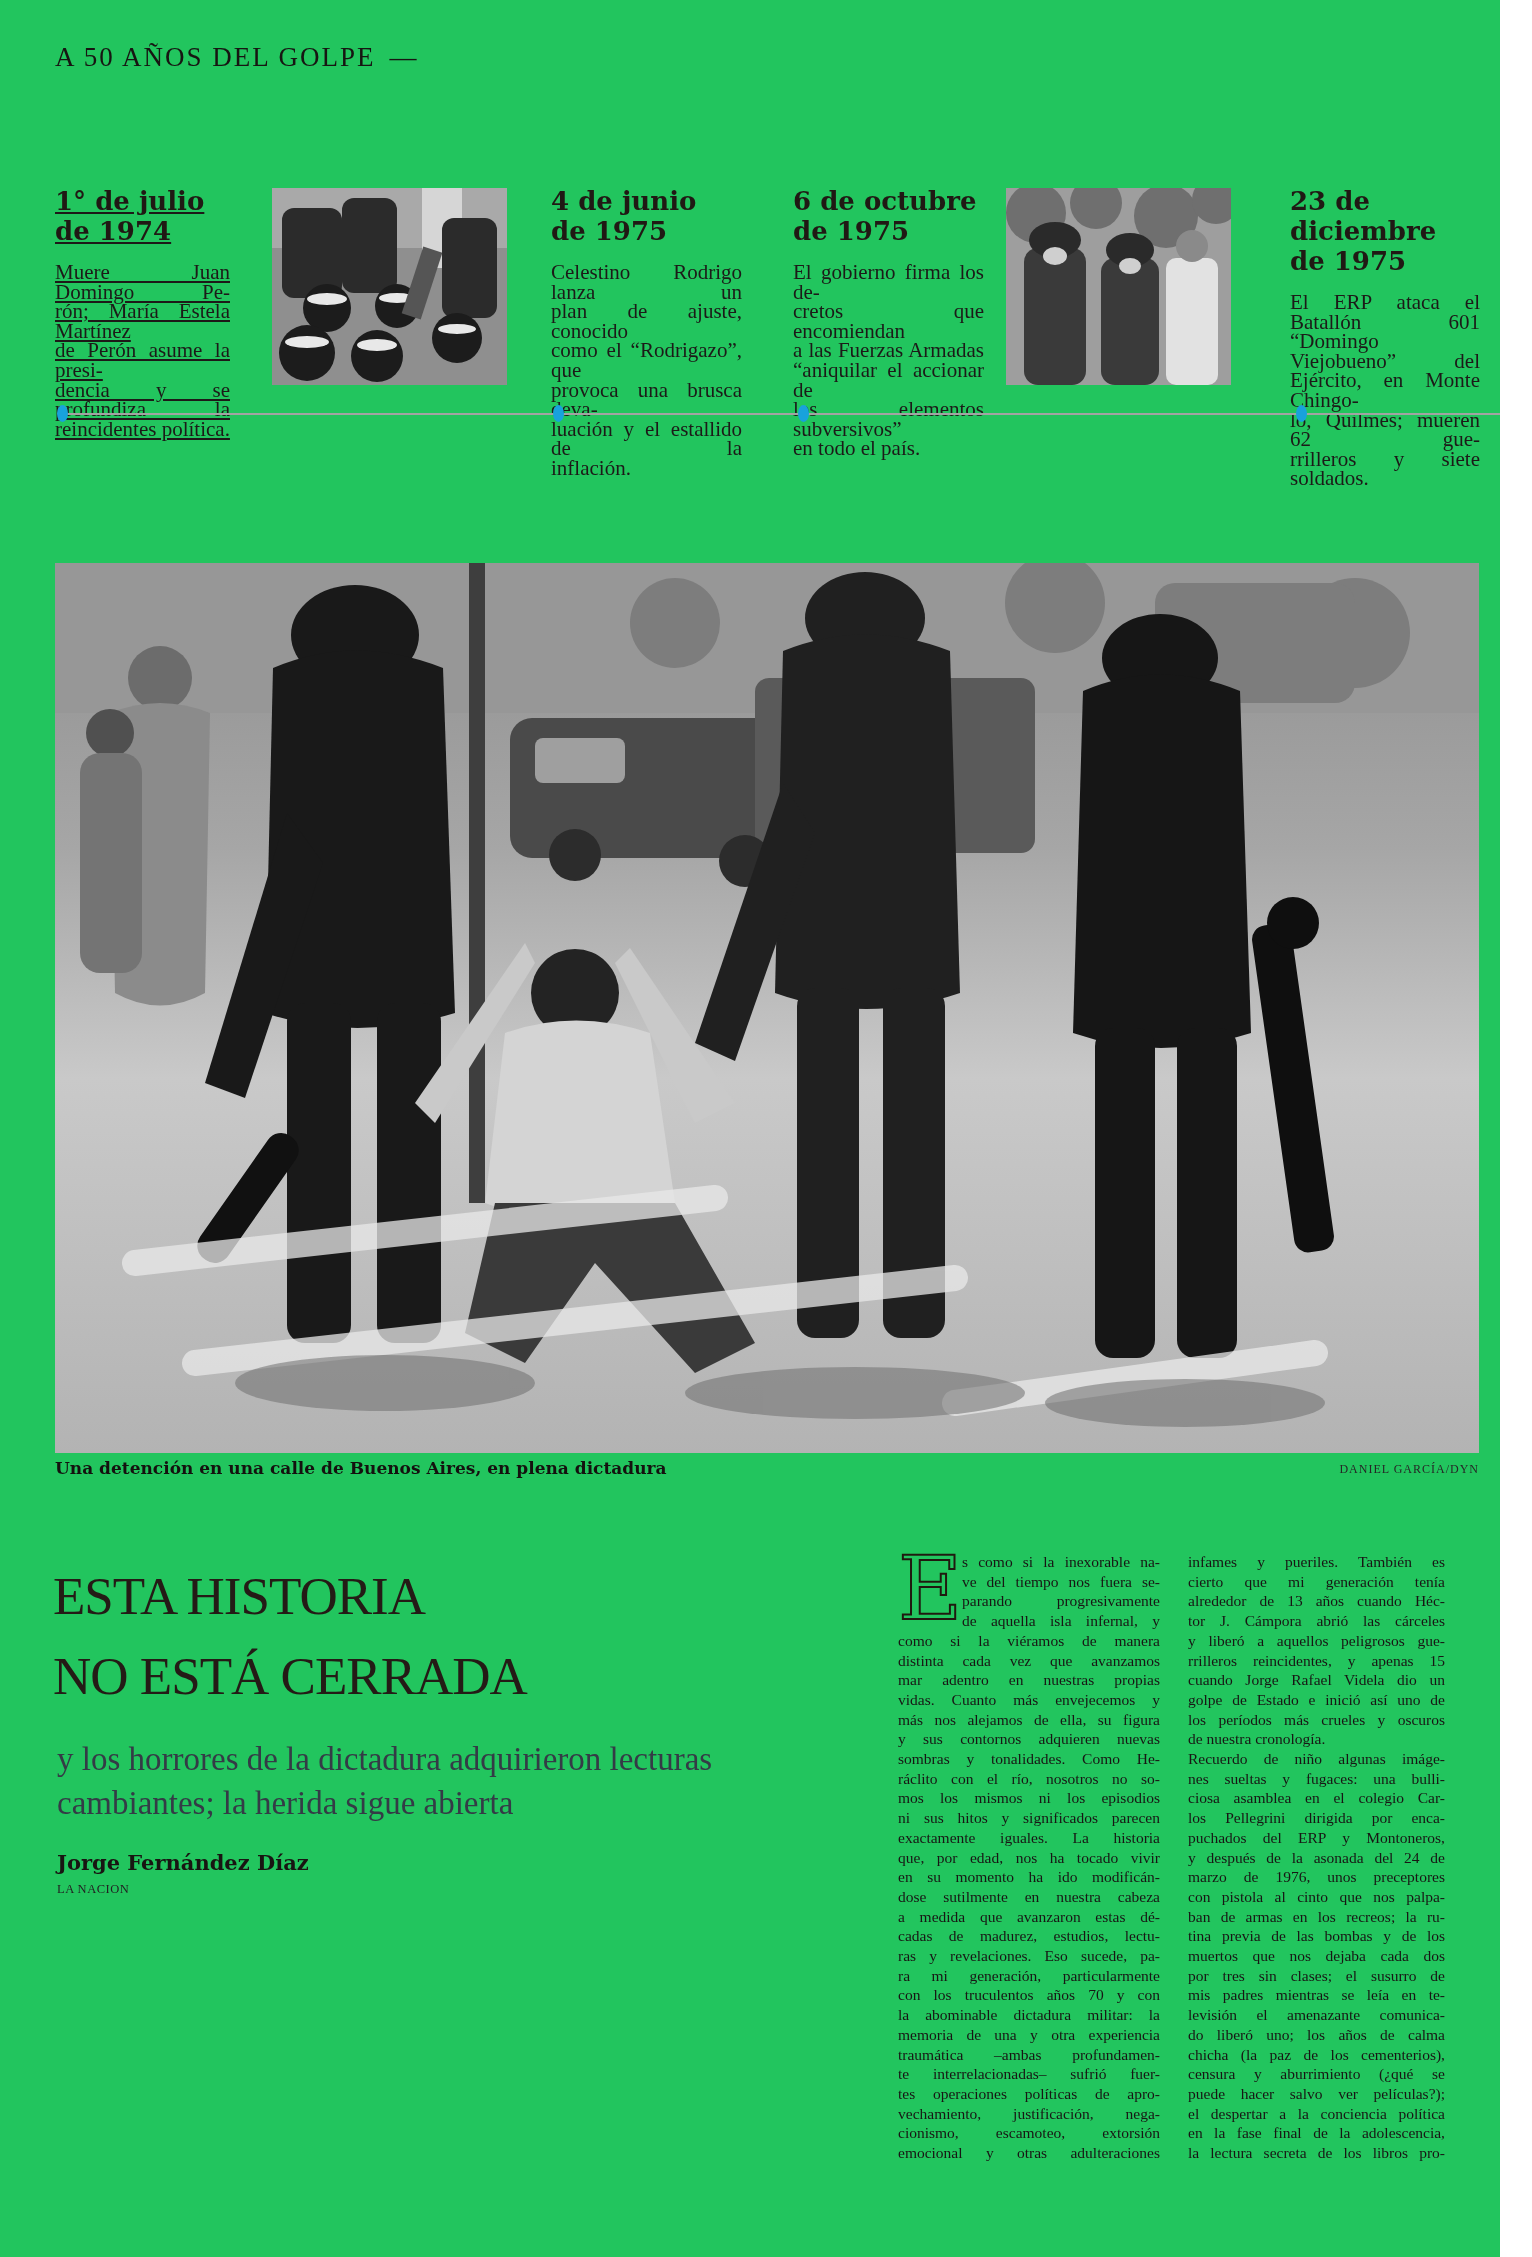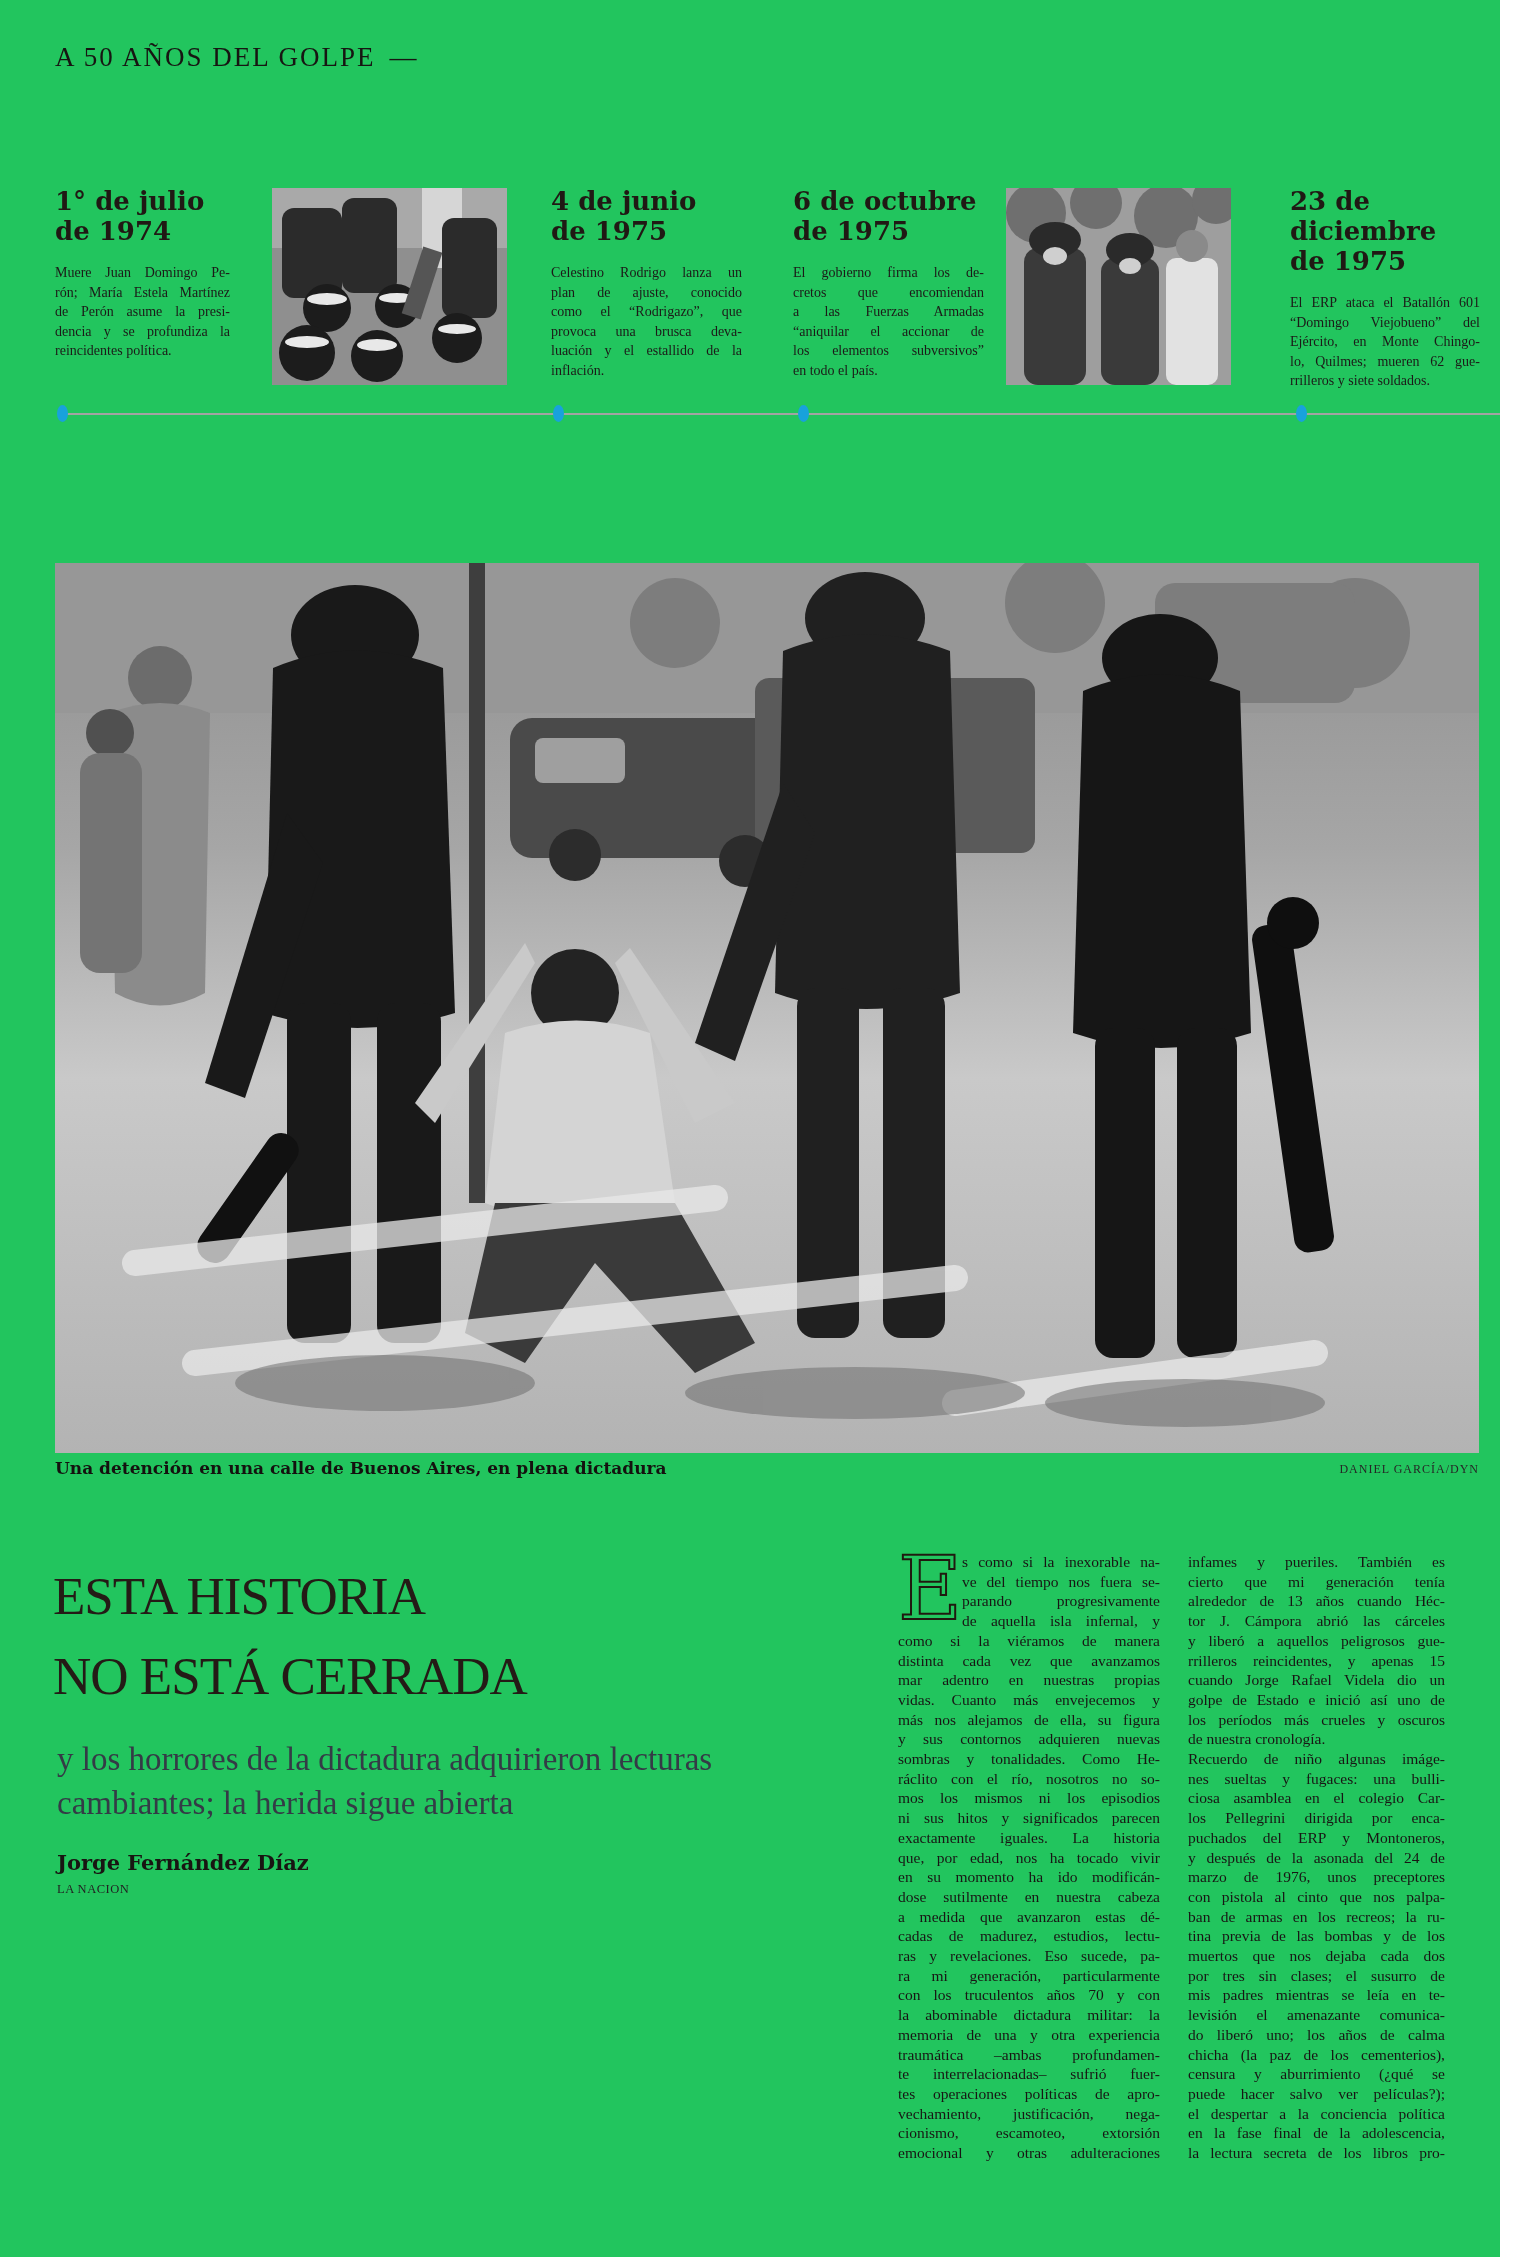--- a/index.html
+++ b/index.html
@@ -8,21 +8,21 @@
   body{ font-family:"Liberation Serif", serif; color:var(--ink); }
   .page{ position:relative; width:1500px; height:2257px; background:#22c55e; overflow:hidden; }
 
   
   .kicker{ position:absolute; left:55px; top:42px; font-size:27px; letter-spacing:2px; color:#171512; }
   .kicker .dash{ margin-left:14px; }
 
   
   .tl-item{ position:absolute; top:186px; }
   .tl-date{ font-family:"DejaVu Serif", serif; font-weight:bold; font-size:26px; line-height:30px; color:#201914; }
-  .tl-text{ margin-top:17px; font-size:14px; line-height:19.6px; color:#1c1a18; }
+  .tl-text{ margin-top:17px; font-size:21px; line-height:19.6px; color:#1c1a18; }
   .tl-photo{ position:absolute; top:188px; height:197px; overflow:hidden; background:#8d8d8d; }
   .tl-photo svg{ display:block; width:100%; height:100%; }
 
   .axis{ position:absolute; left:58px; top:413px; width:1454px; height:2px; background:#a3a3a3; }
   .dot{ position:absolute; top:405px; width:11px; height:17px; border-radius:50%; background:var(--accent); }
 
   
   .main-photo{ position:absolute; left:55px; top:563px; width:1424px; height:890px; background:#9a9a9a; overflow:hidden; }
   .main-photo svg{ display:block; width:100%; height:100%; }
   .caption-row{ position:absolute; left:55px; top:1458px; width:1424px; }
@@ -50,21 +50,21 @@
 </style>
 </head>
 <body>
 
 <div class="page">
 
   <div class="kicker">
     <span>A 50 AÑOS DEL GOLPE</span><span class="dash">—</span>
   </div>
 
-  <div class="tl-item" style="left:55px; width:175px;">
+  <div class="tl-item" style="left:55px; width:175px;text-decoration:underline;">
     <div class="tl-date">
       <div>1° de julio</div>
       <div>de 1974</div>
     </div>
     <div class="tl-text">
         <div class="tline">Muere Juan Domingo Pe-</div>
         <div class="tline">rón; María Estela Martínez</div>
         <div class="tline">de Perón asume la presi-</div>
         <div class="tline">dencia y se profundiza la</div>
         <div class="tline ragged">reincidentes política.</div>

